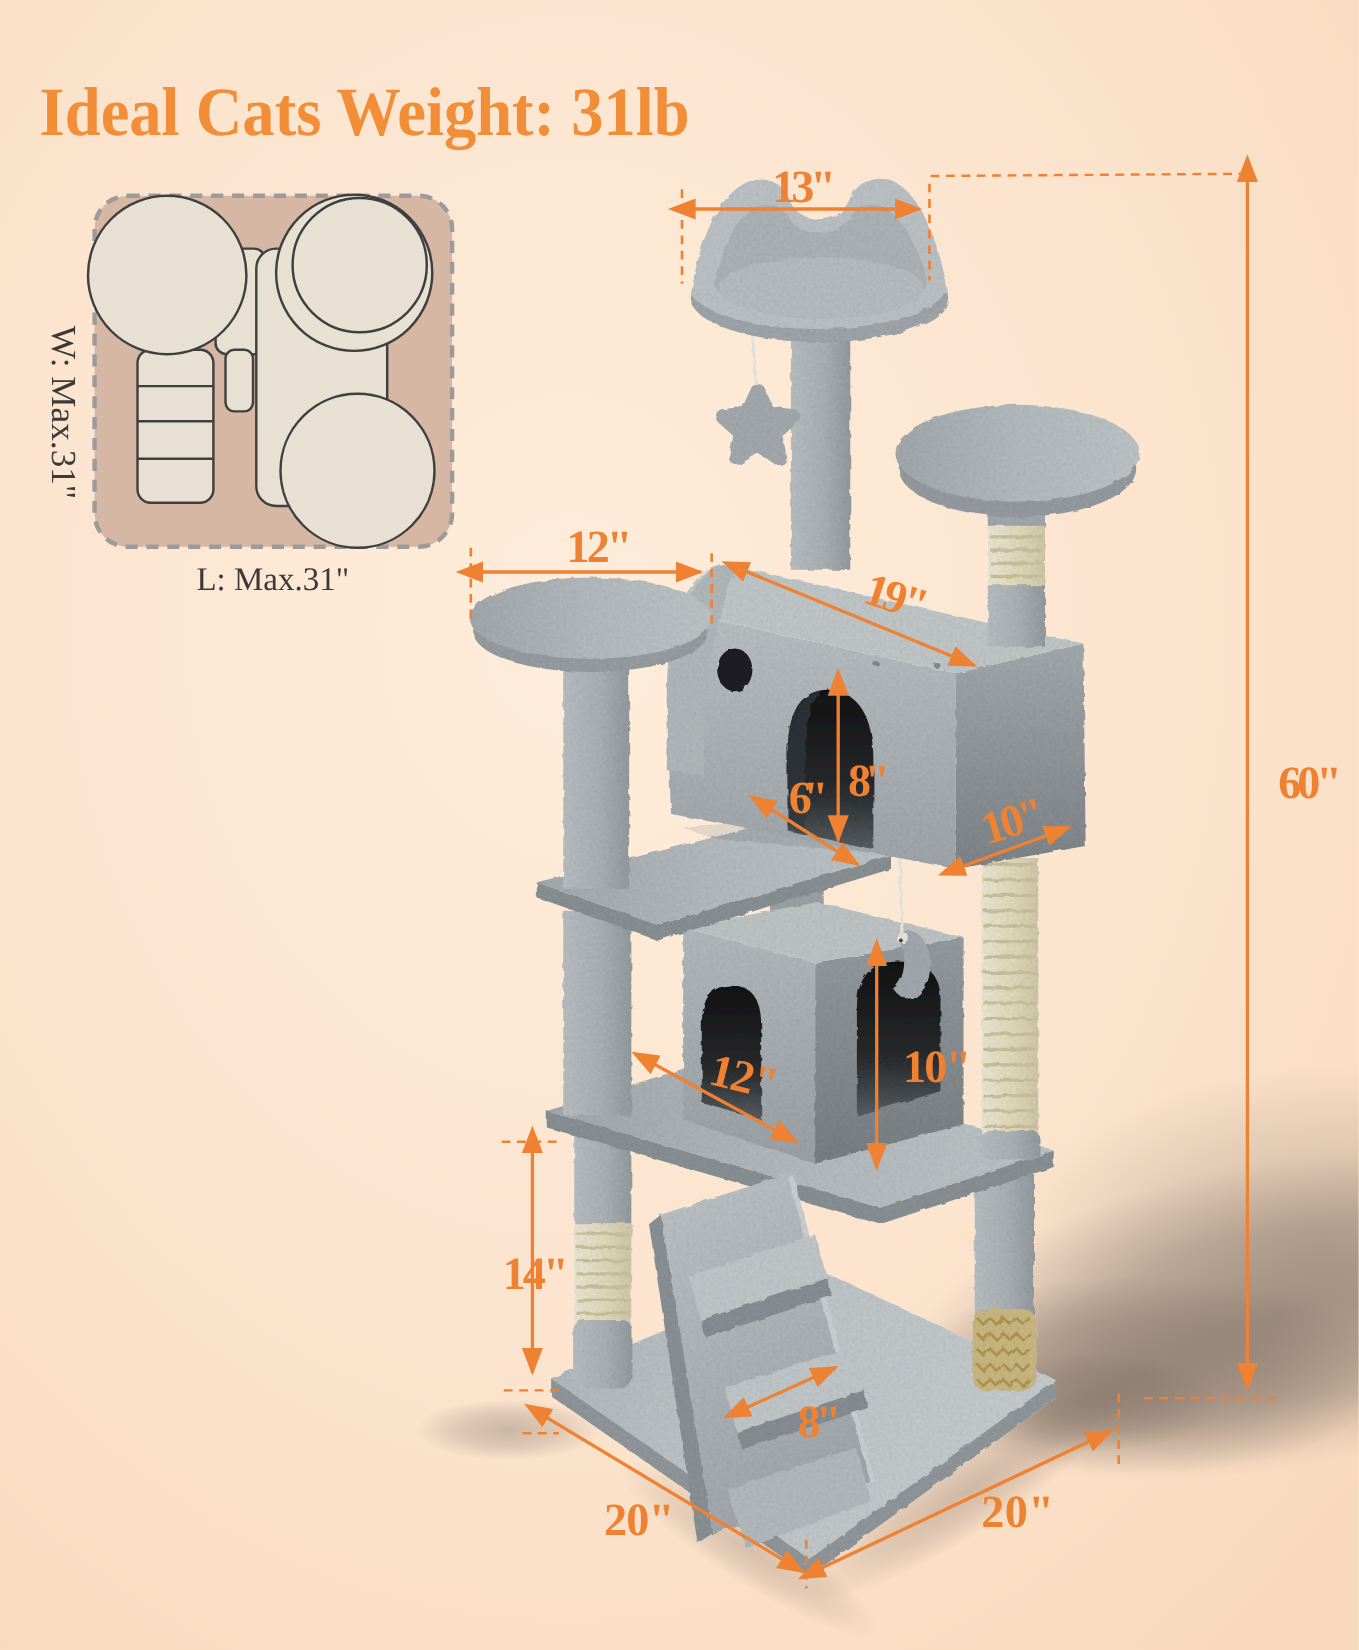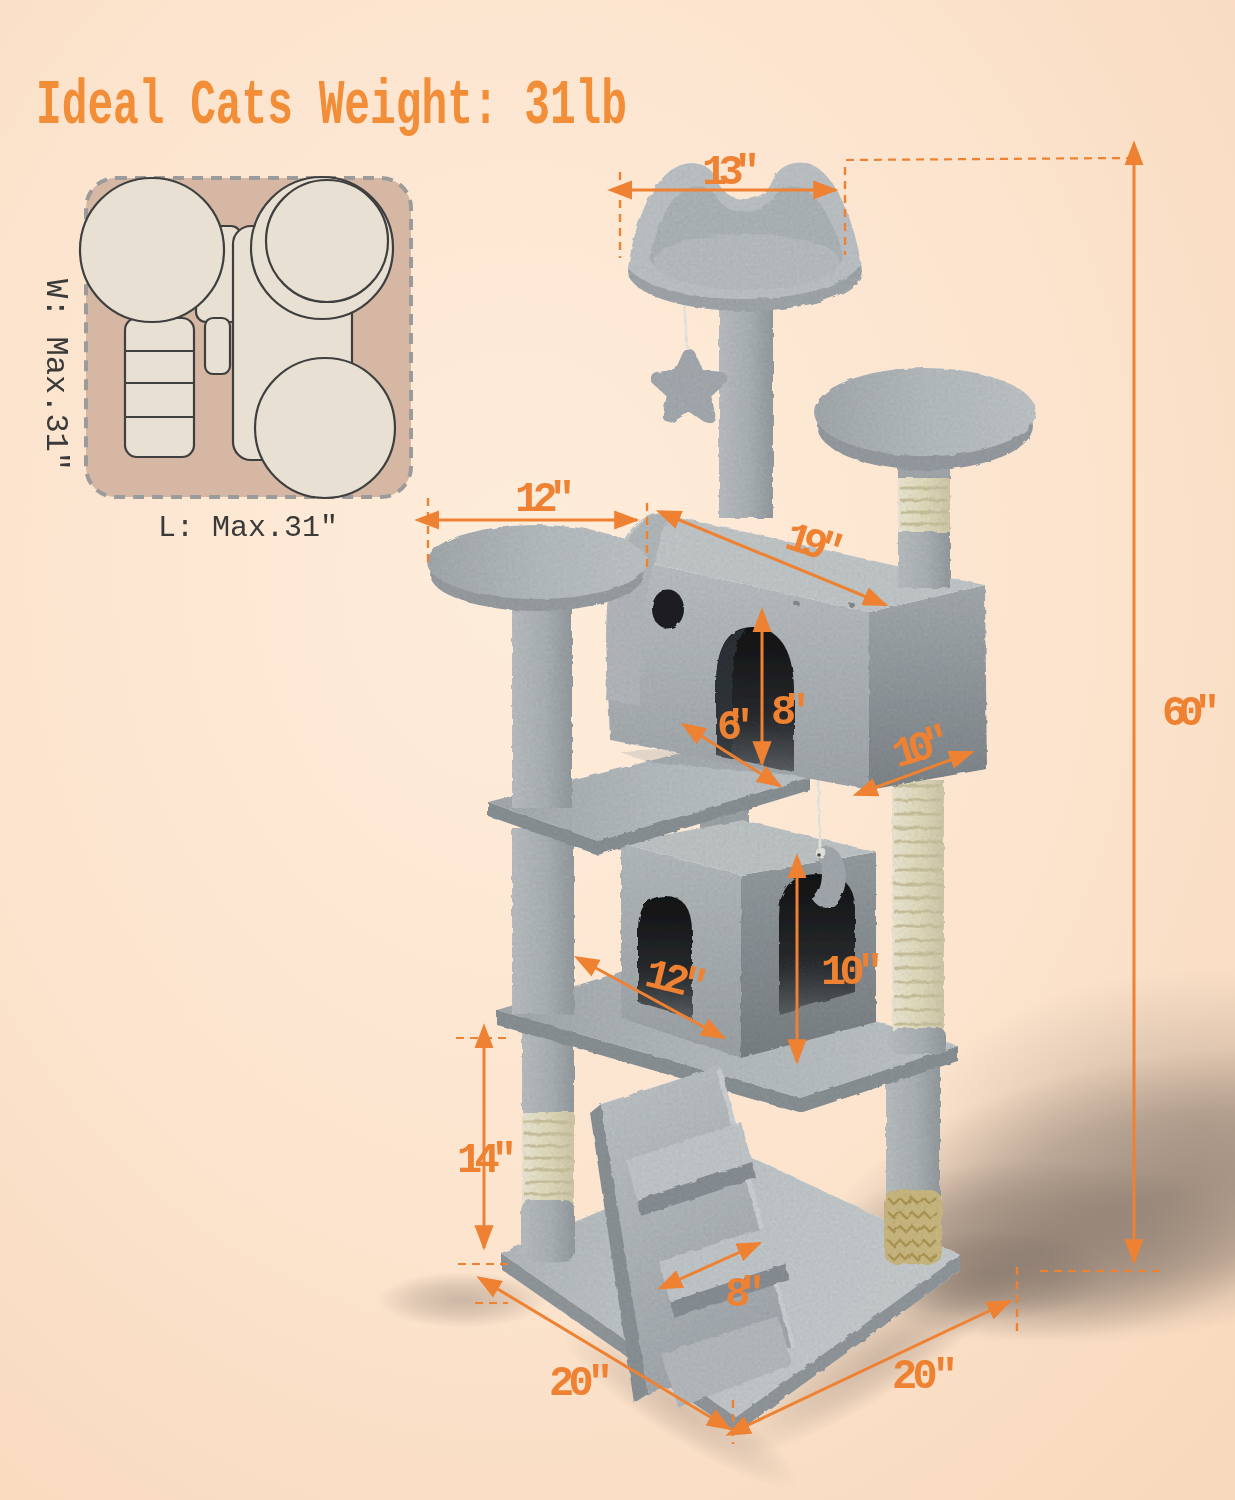--- a/index.html
+++ b/index.html
@@ -1,16 +1,16 @@
 <!DOCTYPE html>
 <html><head>
 <meta charset="utf-8">
 <style>
 html,body{margin:0;padding:0;background:#fbe2ca;}
-#page{position:relative;width:1235px;height:1500px;overflow:hidden;font-family:Liberation Mono, monospace;}
+#page{position:relative;width:1235px;height:1500px;overflow:hidden;font-family:Liberation Serif, serif;}
 #page svg{position:absolute;left:0;top:0;}
 </style>
 </head>
 <body>
 <div id="page">
 <svg width="1235" height="1500" viewBox="0 0 1235 1500">
 <defs>
 <radialGradient id="bg" cx="42%" cy="38%" r="80%">
  <stop offset="0%" stop-color="#feeddb"></stop>
  <stop offset="55%" stop-color="#fce4ce"></stop>

